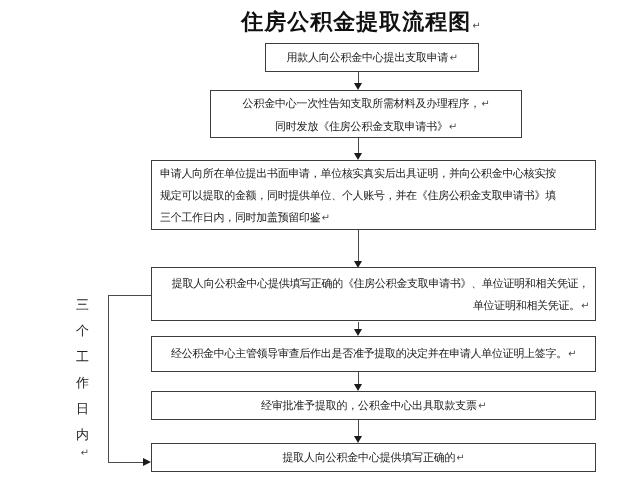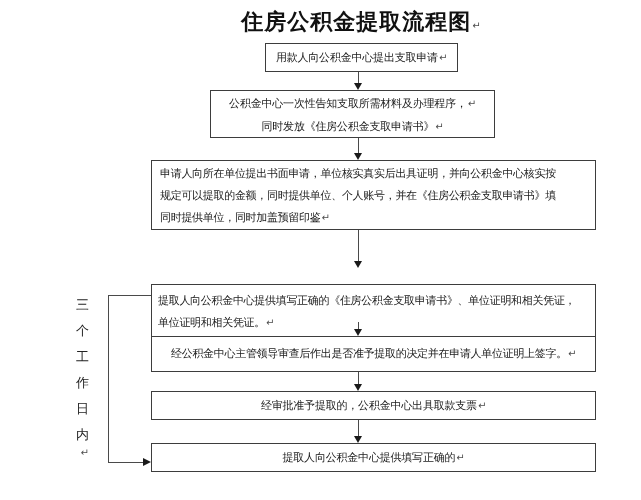--- a/index.html
+++ b/index.html
@@ -11,24 +11,24 @@
   .title{
     position:absolute;left:0;top:7px;width:641px;text-align:center;
     font-size:22px;font-weight:bold;letter-spacing:1px;color:#111;
   }
   .mark{font-size:10px;color:#4d4d4d;font-weight:normal;margin-left:1px;vertical-align:baseline;}
   .box{
     position:absolute;border:1px solid #3d3d3d;background:#fff;
     font-size:11px;letter-spacing:-0.2px;overflow:hidden;box-sizing:border-box;
   }
   .box .line{display:block;white-space:nowrap;}
-  .b1{left:224px;top:43px;width:193px;height:29px;line-height:27px;text-align:center;}
-  .b2{left:169px;top:90px;width:285px;height:48px;line-height:23px;padding-top:1px;text-align:center;}
+  .b1{left:224px;top:43px;width:214px;height:29px;line-height:27px;text-align:center;}
+  .b2{left:169px;top:90px;width:312px;height:48px;line-height:23px;padding-top:1px;text-align:center;}
   .b3{left:110px;top:160px;width:445px;height:70px;line-height:22px;padding:2px 8px;text-align:left;letter-spacing:-0.3px;}
-  .b4{left:110px;top:284px;width:445px;height:54px;line-height:22px;padding:5px 6px;text-align:left;letter-spacing:-0.3px;}
+  .b4{left:110px;top:267px;width:445px;height:54px;line-height:22px;padding:5px 6px;text-align:right;letter-spacing:-0.3px;}
   .b5{left:110px;top:336px;width:445px;height:36px;line-height:34px;text-align:center;letter-spacing:-0.3px;}
   .b6{left:110px;top:391px;width:445px;height:29px;line-height:27px;text-align:center;}
   .b7{left:110px;top:443px;width:445px;height:29px;line-height:27px;text-align:center;}
   .vshaft{position:absolute;width:1px;background:#4a4a4a;}
   .head-down{
     position:absolute;width:0;height:0;
     border-left:4px solid transparent;border-right:4px solid transparent;
     border-top:7px solid #1a1a1a;
   }
   .head-right{
@@ -62,21 +62,21 @@
   <div class="box b2">
     <span class="line"><span>公积金中心一次性告知支取所需材料及办理程序，</span><span class="mark">↵</span></span>
     <span class="line"><span>同时发放《住房公积金支取申请书》</span><span class="mark">↵</span></span>
   </div>
   <div class="vshaft" style="left:317px;top:138px;height:15px;"></div>
   <div class="head-down" style="left:313px;top:153px;"></div>
 
   <div class="box b3">
     <span class="line"><span>申请人向所在单位提出书面申请，单位核实真实后出具证明，并向公积金中心核实按</span></span>
     <span class="line"><span>规定可以提取的金额，同时提供单位、个人账号，并在《住房公积金支取申请书》填</span></span>
-    <span class="line"><span>同时提供单位，同时加盖预留印鉴</span><span class="mark">↵</span></span>
+    <span class="line"><span>三个工作日内，同时加盖预留印鉴</span><span class="mark">↵</span></span>
   </div>
   <div class="vshaft" style="left:317px;top:230px;height:31px;"></div>
   <div class="head-down" style="left:313px;top:261px;"></div>
 
   <div class="box b4">
     <span class="line"><span>提取人向公积金中心提供填写正确的《住房公积金支取申请书》、单位证明和相关凭证，</span></span>
     <span class="line"><span>单位证明和相关凭证。</span><span class="mark">↵</span></span>
   </div>
   <div class="vshaft" style="left:317px;top:322px;height:7px;"></div>
   <div class="head-down" style="left:313px;top:329px;"></div>

